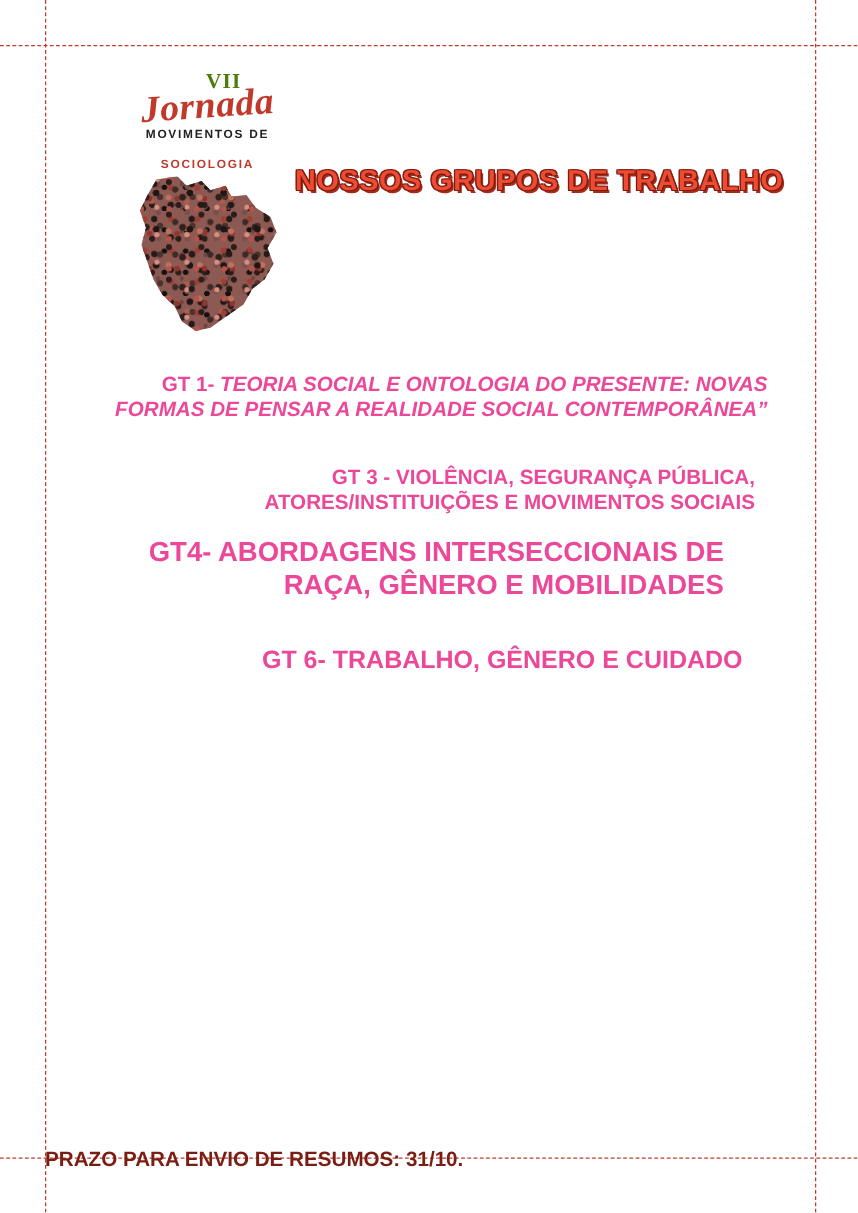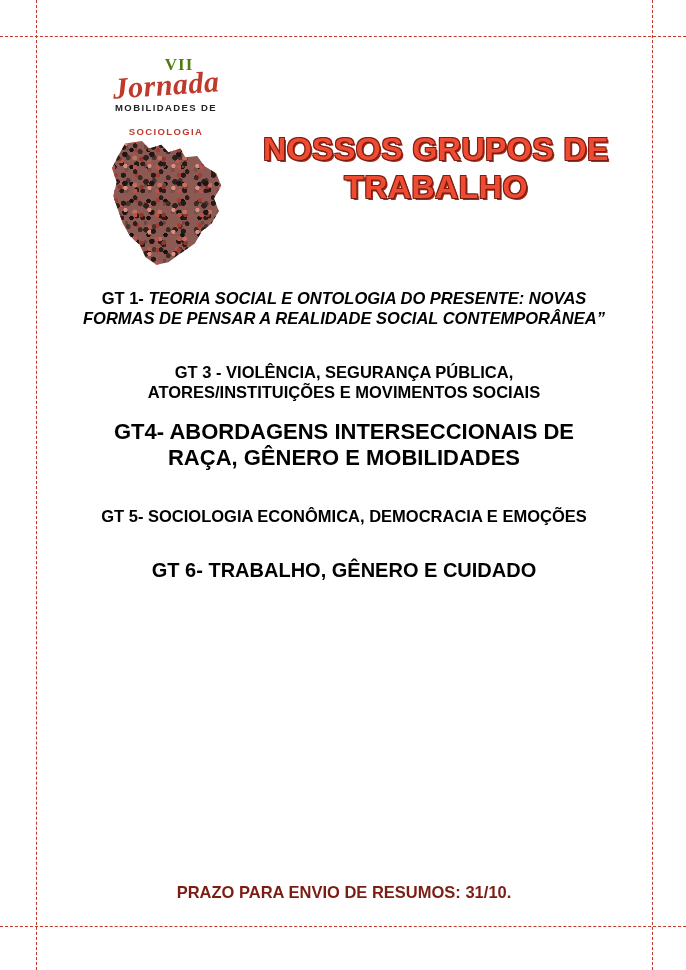--- a/index.html
+++ b/index.html
@@ -134,42 +134,42 @@
       88% 66%, 80% 72%, 74% 82%, 62% 90%, 52% 97%, 42% 99%,
       33% 93%, 28% 83%, 20% 76%, 14% 66%, 10% 55%, 6% 44%,
       9% 33%, 5% 22%, 10% 12%);
   }
 
   .title {
     position: absolute;
     left: 200px;
     top: 95px;
     width: 400px;
-    text-align: center;
-    font-size: 32px;
+    text-align: left;
+    font-size: 23px;
     font-weight: bold;
     line-height: 1.18;
     color: #ef4b33;
     letter-spacing: 0.5px;
     text-shadow:
       -1px -1px 0 #7a1d12,
        1px -1px 0 #7a1d12,
       -1px  1px 0 #7a1d12,
        1px  1px 0 #7a1d12,
        2px  2px 0 #a82a18;
   }
 
   
   .groups {
     position: absolute;
     left: 0;
-    top: 252px;
+    top: 262px;
     width: 616px;
-    color: #000000;
-    text-align: center;
+    color: #ec4899;
+    text-align: right;
   }
   .gt {
     font-weight: bold;
     line-height: 1.22;
     margin: 0 auto;
   }
   .gt-1 {
     font-size: 16.5px;
     font-style: italic;
     width: 540px;
@@ -198,59 +198,57 @@
   }
   .gt-6 {
     font-size: 20px;
     width: 500px;
     margin-bottom: 10px;
   }
 
   .deadline {
     position: absolute;
     left: 0;
-    top: 847px;
+    top: 883px;
     width: 616px;
-    text-align: center;
     font-size: 16.5px;
     font-weight: bold;
     color: #7a1d12;
   }
 </style>
 </head>
 <body>
 
 <div class="guide guide-v left"></div>
 <div class="guide guide-v right"></div>
 <div class="guide guide-h top"></div>
 <div class="guide guide-h bottom"></div>
 
 <div class="page">
 
   <div class="header">
 
     <div class="logo-block">
       <div class="logo-vii">VII</div>
       <div class="logo-jornada">Jornada</div>
-      <div class="logo-sub1">MOBILIDADES DE</div>
+      <div class="logo-sub1">MOVIMENTOS DE</div>
       <div class="logo-sub2">SOCIOLOGIA</div>
       <div class="map-icon"></div>
     </div>
 
     <div class="title">NOSSOS GRUPOS DE TRABALHO</div>
   </div>
 
   <div class="groups">
 
     <div class="gt gt-1">
       <span class="lead">GT 1-</span>
       <span>TEORIA SOCIAL E ONTOLOGIA DO PRESENTE: NOVAS FORMAS DE PENSAR A REALIDADE SOCIAL CONTEMPORÂNEA”</span>
     </div>
 
     <div class="gt gt-3">GT 3 - VIOLÊNCIA, SEGURANÇA PÚBLICA, ATORES/INSTITUIÇÕES E  MOVIMENTOS SOCIAIS</div>
     <div class="gt gt-4">GT4- ABORDAGENS INTERSECCIONAIS DE RAÇA, GÊNERO E MOBILIDADES</div>
-    <div class="gt gt-5">GT 5- SOCIOLOGIA ECONÔMICA, DEMOCRACIA E EMOÇÕES</div>
     <div class="gt gt-6">GT 6- TRABALHO, GÊNERO E CUIDADO</div>
   </div>
 
   <div class="deadline">PRAZO PARA ENVIO DE RESUMOS: 31/10.</div>
 
 </div>
 
 </body></html>

